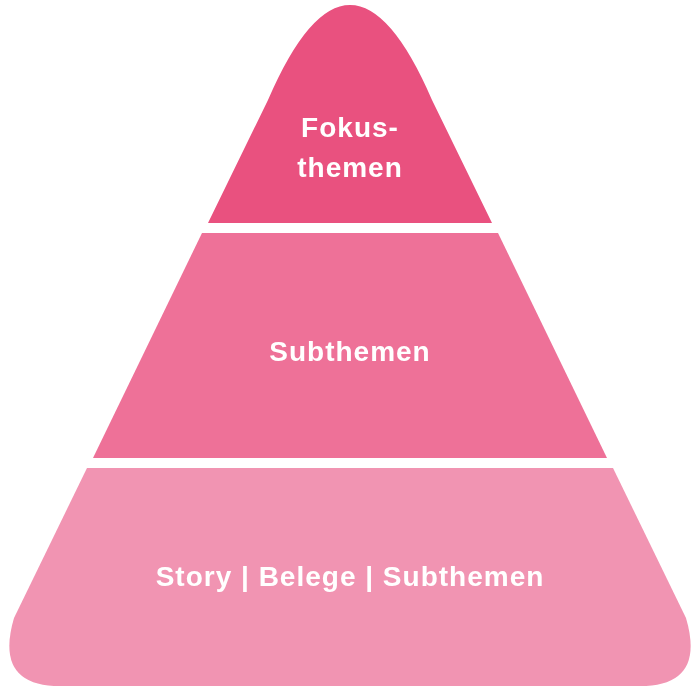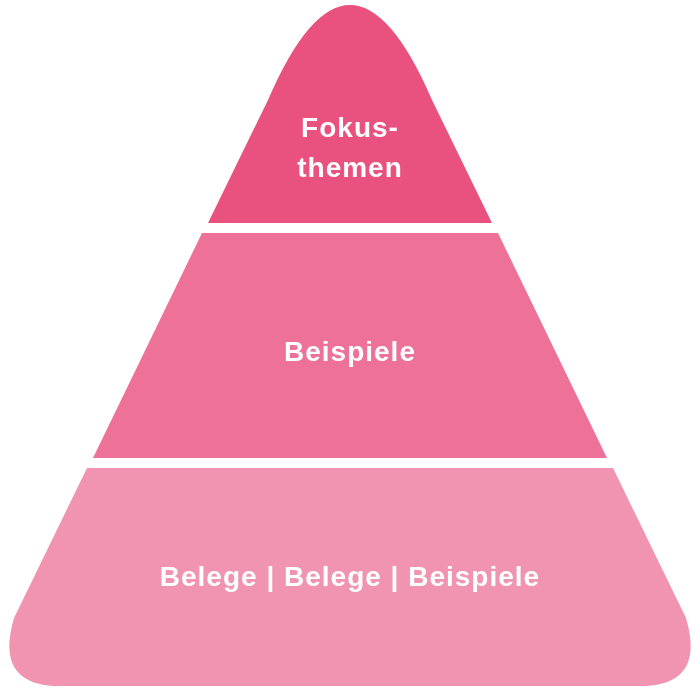--- a/index.html
+++ b/index.html
@@ -47,17 +47,17 @@
 
   <svg class="pyramid-svg" viewBox="0 0 700 692" xmlns="http://www.w3.org/2000/svg">
     <path d="M 208 223 L 268 100 Q 350 -90 432 100 L 492 223 Z" fill="#e9517f"></path>
     <path d="M 202 233 L 498 233 L 607 458 L 93 458 Z" fill="#ee7198"></path>
     <path d="M 87 468 L 613 468 L 686 618 Q 706 686 640 686 L 60 686 Q -6 686 14 618 Z" fill="#f194b2"></path>
   </svg>
 
   <div class="tier-label tier1">Fokus-
 themen</div>
 
-  <div class="tier-label tier2">Beispiele</div>
+  <div class="tier-label tier2">Subthemen</div>
 
-  <div class="tier-label tier3">Belege | Belege | Beispiele</div>
+  <div class="tier-label tier3">Story | Belege | Subthemen</div>
 
 </div>
 
 </body></html>

